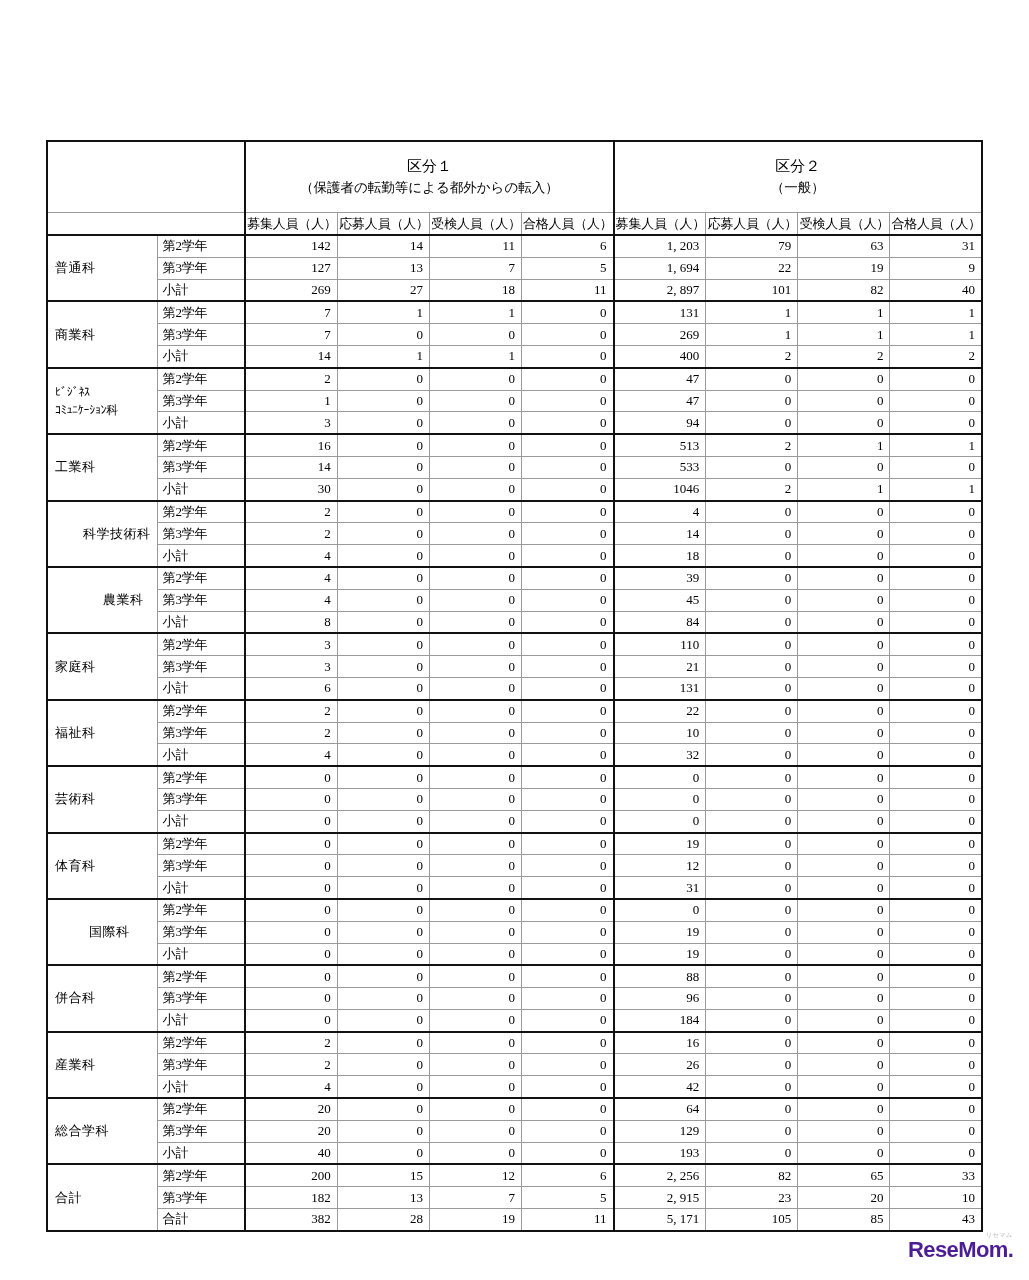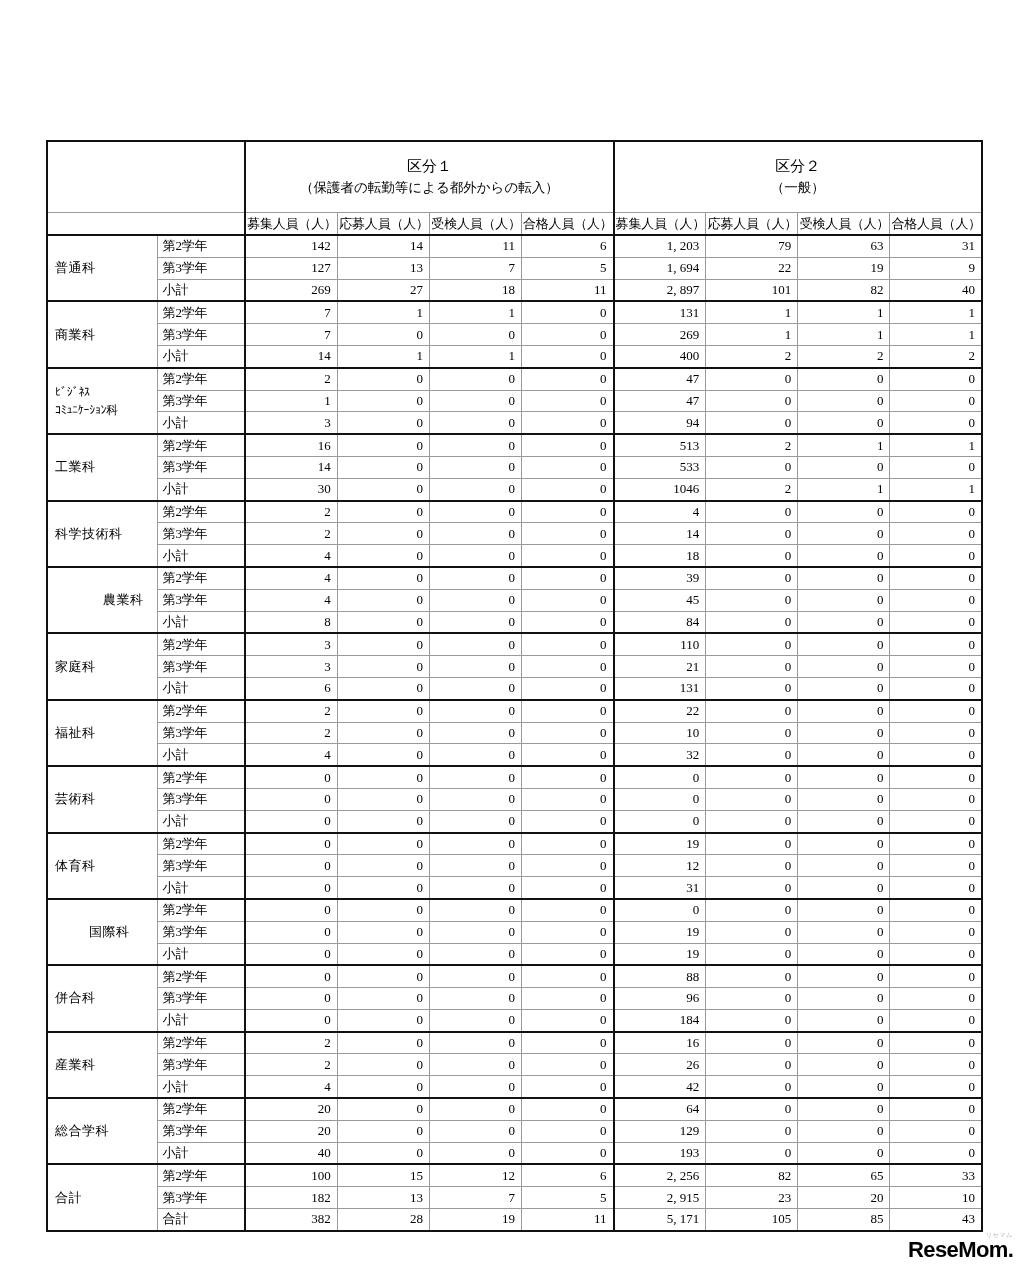--- a/index.html
+++ b/index.html
@@ -108,21 +108,21 @@
     width: 110px;
     height: 46px;
   }
   .wm-text {
     position: absolute;
     left: 0;
     top: 16px;
     font-family: "Liberation Sans", sans-serif;
     font-size: 22px;
     font-weight: 700;
-    color: #000000;
+    color: #4c1d95;
     letter-spacing: -0.6px;
     white-space: nowrap;
   }
   .wm-sub {
     position: absolute;
     left: 78px;
     top: 10px;
     font-family: "Liberation Sans", sans-serif;
     font-size: 6px;
     color: #b0b0b0;
@@ -307,21 +307,21 @@
           <td class="num">30</td>
           <td class="num">0</td>
           <td class="num">0</td>
           <td class="num thick-r">0</td>
           <td class="num">1046</td>
           <td class="num">2</td>
           <td class="num">1</td>
           <td class="num">1</td>
         </tr>
         <tr class="datarow">
-          <td rowspan="3" class="dept thick-t"><span style="display: inline;">科学技術科</span></td>
+          <td rowspan="3" class="dept thick-t"><span style="display: inline; margin-left: 28px;">科学技術科</span></td>
           <td class="grade thick-t thick-r">第2学年</td>
           <td class="num thick-t">2</td>
           <td class="num thick-t">0</td>
           <td class="num thick-t">0</td>
           <td class="num thick-t thick-r">0</td>
           <td class="num thick-t">4</td>
           <td class="num thick-t">0</td>
           <td class="num thick-t">0</td>
           <td class="num thick-t">0</td>
         </tr>
@@ -649,21 +649,21 @@
           <td class="num">0</td>
           <td class="num thick-r">0</td>
           <td class="num">193</td>
           <td class="num">0</td>
           <td class="num">0</td>
           <td class="num">0</td>
         </tr>
         <tr class="datarow">
           <td rowspan="3" class="dept thick-t thick-b"><span style="display: inline;">合計</span></td>
           <td class="grade thick-t thick-r">第2学年</td>
-          <td class="num thick-t">100</td>
+          <td class="num thick-t">200</td>
           <td class="num thick-t">15</td>
           <td class="num thick-t">12</td>
           <td class="num thick-t thick-r">6</td>
           <td class="num thick-t">2, 256</td>
           <td class="num thick-t">82</td>
           <td class="num thick-t">65</td>
           <td class="num thick-t">33</td>
         </tr>
         <tr class="datarow">
           <td class="grade thick-r">第3学年</td>

